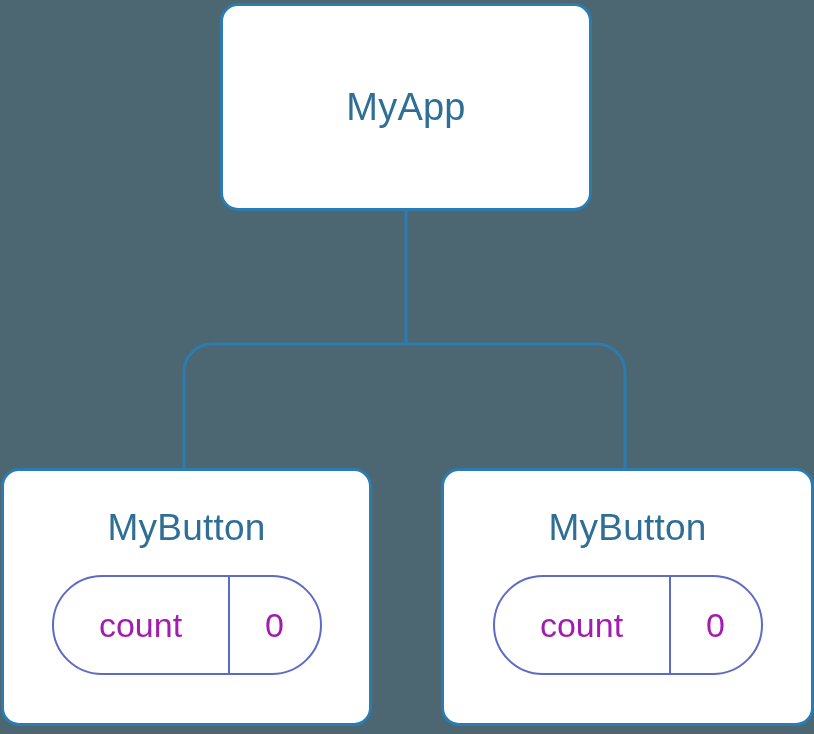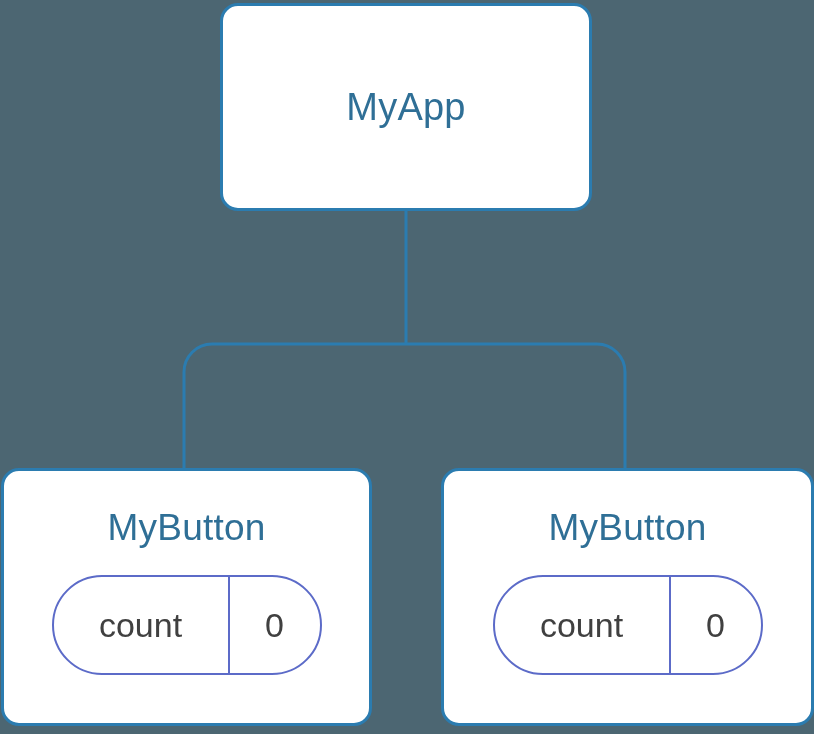--- a/index.html
+++ b/index.html
@@ -77,21 +77,21 @@
     border-radius: 50px;
     display: flex;
     align-items: stretch;
     background: #ffffff;
     overflow: hidden;
   }
   .pill-key, .pill-value {
     display: flex;
     align-items: center;
     justify-content: center;
-    color: #404040;
+    color: #a21caf;
     font-size: 34px;
     line-height: 1;
   }
   .pill-key {
     width: 174px;
   }
   .pill-value {
     width: 90px;
     border-left: 2px solid #5c6bc8;
   }

